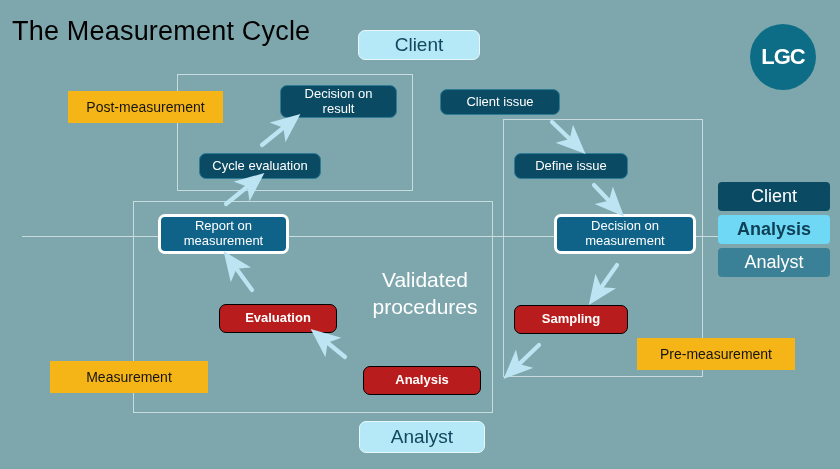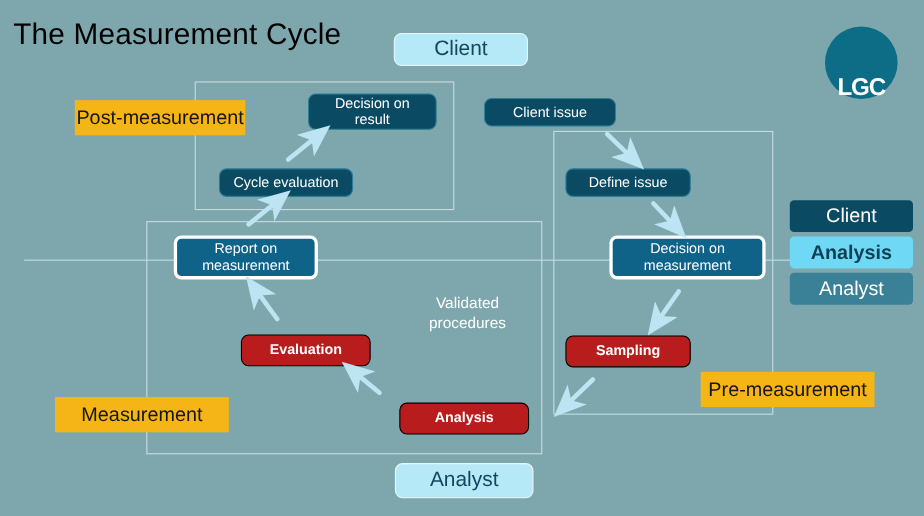--- a/index.html
+++ b/index.html
@@ -16,21 +16,21 @@
   .title{
     position:absolute;left:12px;top:16px;
     font-size:27px;color:#000000;letter-spacing:.2px;
     white-space:nowrap;
   }
 
   
   .logo{
     position:absolute;left:750px;top:24px;width:66px;height:66px;
     border-radius:50%;background:#0e6d86;
-    display:flex;align-items:flex-end;justify-content:center;
+    display:flex;align-items:center;justify-content:center;
   }
   .logo span{
     color:#ffffff;font-size:22px;font-weight:bold;letter-spacing:-1px;
     line-height:1;
   }
 
   
   .frame{position:absolute;border:1px solid #c8dce0;box-sizing:border-box;}
 
   
@@ -66,28 +66,28 @@
     display:flex;align-items:center;justify-content:center;
     font-size:18px;color:#ffffff;
   }
   .legend .row.client{background:#0b4a63;}
   .legend .row.interface{background:#6fd9f5;color:#0d3f55;font-weight:bold;}
   .legend .row.analyst{background:#3a8096;}
 
   
   .tag{
     position:absolute;box-sizing:border-box;
-    background:#f6b516;color:#151515;font-size:18px;
+    background:#f6b516;color:#151515;font-size:14px;
     display:flex;align-items:center;justify-content:center;
     padding:16px 8px;white-space:nowrap;
   }
 
   
   .caption{
-    position:absolute;color:#ffffff;font-size:14px;
+    position:absolute;color:#ffffff;font-size:21px;
     text-align:center;line-height:1.3;
   }
 
   
   .arrow{position:absolute;}
 </style>
 </head>
 <body>
 
 <div id="stage">

